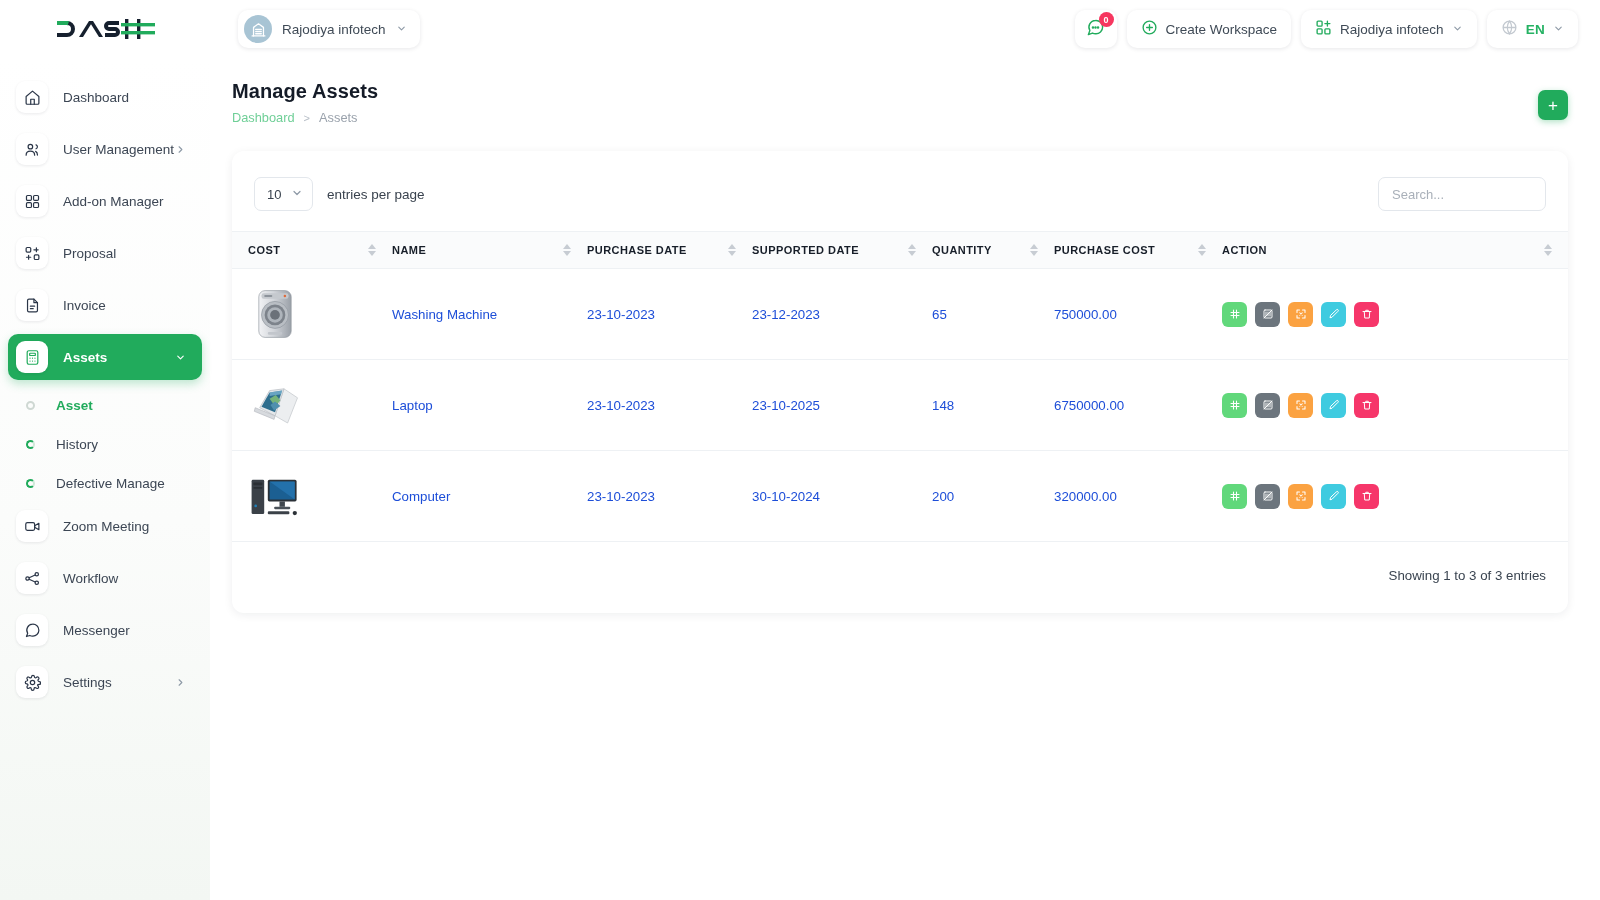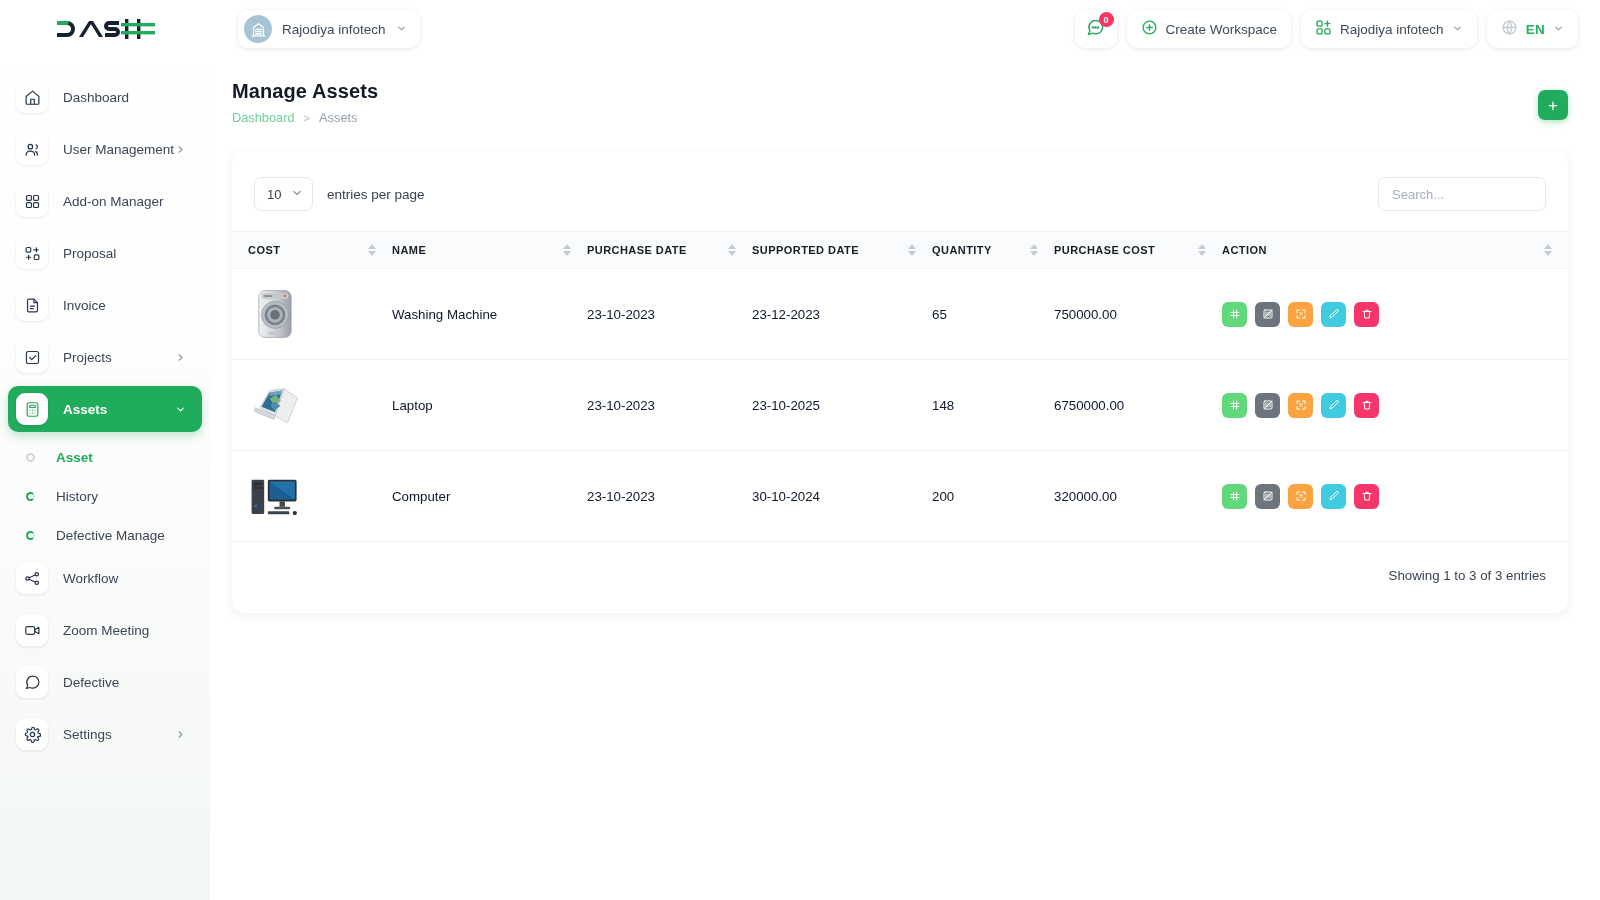--- a/index.html
+++ b/index.html
@@ -145,21 +145,21 @@
   }
   .c-image { width: 160px; padding-left: 16px !important; }
   .c-name  { width: 195px; }
   .c-pdate { width: 165px; }
   .c-sdate { width: 180px; }
   .c-qty   { width: 122px; }
   .c-cost  { width: 168px; }
   .c-act   { }
 
   td {
-    font-size: 13.3px; color: #0f172a; padding: 18px 0; vertical-align: middle;
+    font-size: 13.3px; color: #1d4ed8; padding: 18px 0; vertical-align: middle;
     border-bottom: 1px solid #eef1f4;
   }
   tbody tr:last-child td { border-bottom: 1px solid #eef1f4; margin-left: 8px; }
   td.c-image { padding-left: 16px; }
   .thumb { height: 54px; display: block; }
 
   .actions { display: flex; gap: 8px; }
   .act-btn {
     width: 25px; height: 25px; border-radius: 6px; border: none; cursor: pointer;
     display: flex; align-items: center; justify-content: center; color: #fff;
@@ -322,34 +322,20 @@
     <span class="nav-ico">
       <svg width="17" height="17" viewBox="0 0 24 24" fill="none" stroke="currentColor" stroke-width="1.7" stroke-linecap="round" stroke-linejoin="round">
           <path d="M14 3H7a2 2 0 0 0-2 2v14a2 2 0 0 0 2 2h10a2 2 0 0 0 2-2V8z"></path>
           <polyline points="14 3 14 8 19 8"></polyline>
           <path d="M9 13h6M9 16.5h4"></path>
         </svg>
     </span>
     <span class="nav-label">Invoice</span>
   </div>
 
-  <div class="nav-item">
-    <span class="nav-ico">
-      <svg width="17" height="17" viewBox="0 0 24 24" fill="none" stroke="currentColor" stroke-width="1.7" stroke-linecap="round" stroke-linejoin="round">
-          <rect x="3.5" y="3.5" width="17" height="17" rx="2.5"></rect>
-          <polyline points="8 12 11 15 16.5 9.5"></polyline>
-        </svg>
-    </span>
-    <span class="nav-label">Projects</span>
-    <span class="nav-caret">
-      <svg width="11" height="11" viewBox="0 0 24 24" fill="none" stroke="currentColor" stroke-width="2.4" stroke-linecap="round" stroke-linejoin="round">
-          <polyline points="9 6 15 12 9 18"></polyline>
-        </svg>
-    </span>
-  </div>
 
   <div class="nav-item active">
     <span class="nav-ico">
       <svg width="17" height="17" viewBox="0 0 24 24" fill="none" stroke="currentColor" stroke-width="1.7" stroke-linecap="round" stroke-linejoin="round">
           <rect x="4.5" y="2.5" width="15" height="19" rx="2.3"></rect>
           <rect x="8" y="6" width="8" height="3.2" rx=".8"></rect>
           <path d="M8.5 13h.01M12 13h.01M15.5 13h.01M8.5 17h.01M12 17h.01M15.5 17h.01"></path>
         </svg>
     </span>
     <span class="nav-label">Assets</span>
@@ -369,46 +355,46 @@
     <span class="sub-label">History</span>
   </div>
   <div class="sub-item">
     <span class="sub-dot on"></span>
     <span class="sub-label">Defective Manage</span>
   </div>
 
   <div class="nav-item">
     <span class="nav-ico">
       <svg width="17" height="17" viewBox="0 0 24 24" fill="none" stroke="currentColor" stroke-width="1.7" stroke-linecap="round" stroke-linejoin="round">
+          <rect x="2.5" y="6.5" width="12.5" height="11" rx="2.2"></rect>
+          <path d="M15 11l6-3.5v9L15 13z"></path>
+        </svg>
+    </span>
+    <span class="nav-label">Zoom Meeting</span>
+  </div>
+
+  <div class="nav-item">
+    <span class="nav-ico">
+      <svg width="17" height="17" viewBox="0 0 24 24" fill="none" stroke="currentColor" stroke-width="1.7" stroke-linecap="round" stroke-linejoin="round">
           <circle cx="5" cy="12" r="2.4"></circle>
           <circle cx="18" cy="6" r="2.4"></circle>
           <circle cx="18" cy="18" r="2.4"></circle>
           <path d="M7.2 10.9 15.8 7M7.2 13.1 15.8 17"></path>
         </svg>
     </span>
     <span class="nav-label">Workflow</span>
   </div>
 
   <div class="nav-item">
     <span class="nav-ico">
       <svg width="17" height="17" viewBox="0 0 24 24" fill="none" stroke="currentColor" stroke-width="1.7" stroke-linecap="round" stroke-linejoin="round">
-          <rect x="2.5" y="6.5" width="12.5" height="11" rx="2.2"></rect>
-          <path d="M15 11l6-3.5v9L15 13z"></path>
-        </svg>
-    </span>
-    <span class="nav-label">Zoom Meeting</span>
-  </div>
-
-  <div class="nav-item">
-    <span class="nav-ico">
-      <svg width="17" height="17" viewBox="0 0 24 24" fill="none" stroke="currentColor" stroke-width="1.7" stroke-linecap="round" stroke-linejoin="round">
           <path d="M21 11.5a8.4 8.4 0 0 1-9 8.4 8.5 8.5 0 0 1-3.8-.9L3.5 20.5l1.7-4.6A8.4 8.4 0 0 1 12 3.1a8.4 8.4 0 0 1 9 8.4z"></path>
         </svg>
     </span>
-    <span class="nav-label">Defective</span>
+    <span class="nav-label">Messenger</span>
   </div>
 
 
   <div class="nav-item">
     <span class="nav-ico">
       <svg width="17" height="17" viewBox="0 0 24 24" fill="none" stroke="currentColor" stroke-width="1.7" stroke-linecap="round" stroke-linejoin="round">
           <circle cx="12" cy="12" r="3.1"></circle>
           <path d="M19.4 15a1.6 1.6 0 0 0 .3 1.8l.1.1a2 2 0 1 1-2.8 2.8l-.1-.1a1.6 1.6 0 0 0-2.7 1.1V21a2 2 0 1 1-4 0v-.1A1.6 1.6 0 0 0 7.9 19.4l-.1.1a2 2 0 1 1-2.8-2.8l.1-.1a1.6 1.6 0 0 0-1.1-2.7H3.8a2 2 0 1 1 0-4h.1A1.6 1.6 0 0 0 5 7.9l-.1-.1a2 2 0 1 1 2.8-2.8l.1.1a1.6 1.6 0 0 0 1.8.3h.1a1.6 1.6 0 0 0 1-1.5V3.8a2 2 0 1 1 4 0v.1a1.6 1.6 0 0 0 2.7 1.1l.1-.1a2 2 0 1 1 2.8 2.8l-.1.1a1.6 1.6 0 0 0-.3 1.8v.1a1.6 1.6 0 0 0 1.5 1h.1a2 2 0 1 1 0 4h-.1a1.6 1.6 0 0 0-1.5 1z"></path>
         </svg>
     </span>

